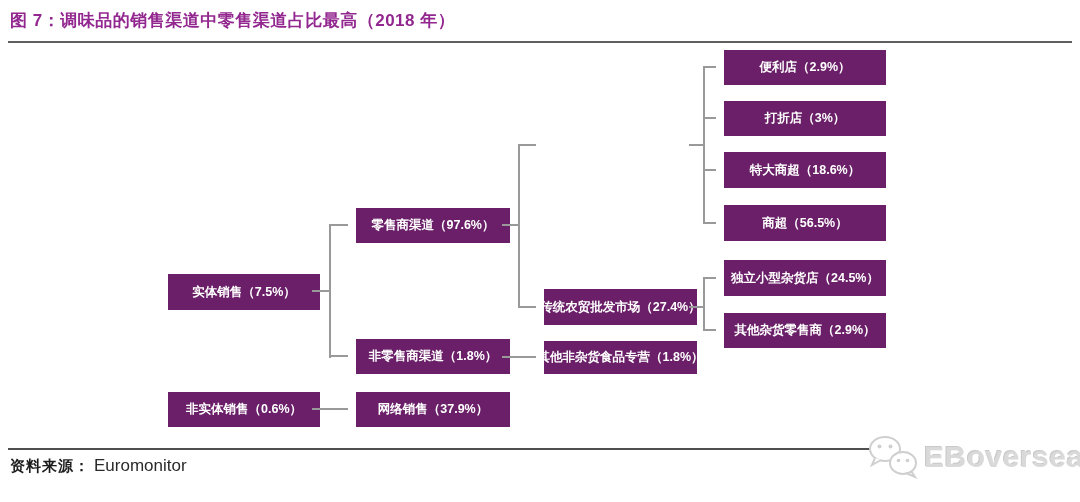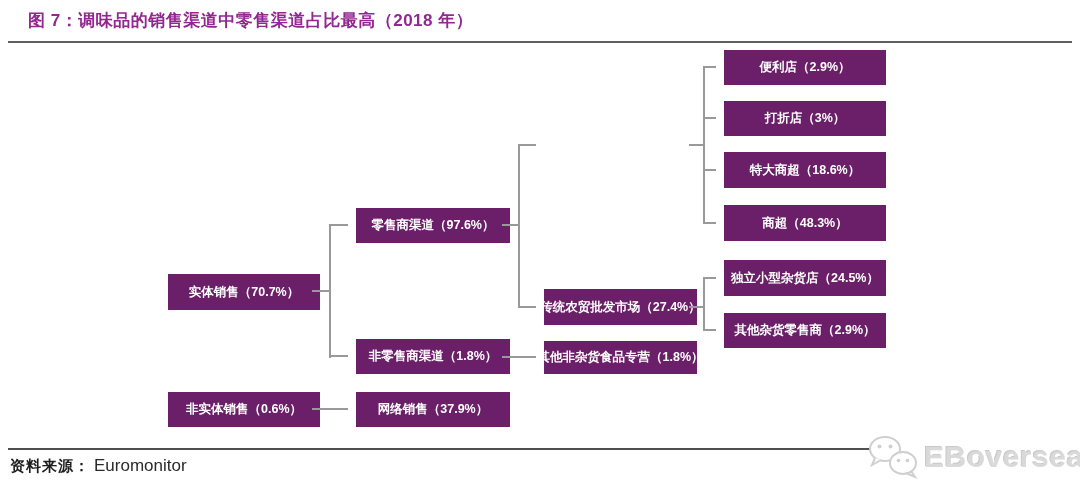--- a/index.html
+++ b/index.html
@@ -14,21 +14,21 @@
   }
   .canvas{
     position:relative;
     width:1080px;
     height:502px;
     background:#ffffff;
     overflow:hidden;
   }
   .figure-title{
     position:absolute;
-    left:28px; top:9px;
+    left:10px; top:9px;
     font-size:17px;
     font-weight:bold;
     color:var(--title-color);
     letter-spacing:0.5px;
     white-space:nowrap;
     text-align:center;
   }
   .rule-top{
     position:absolute;
     left:8px; top:41px;
@@ -99,34 +99,34 @@
   }
 </style>
 </head>
 <body>
 
 <div class="canvas">
 
   <div class="figure-title">图 7：调味品的销售渠道中零售渠道占比最高（2018 年）</div>
   <div class="rule-top"></div>
 
-  <div class="node" style="left:160px;top:274px;width:152px;height:36px">实体销售（70.7%）</div>
+  <div class="node" style="left:160px;top:274px;width:152px;height:36px">实体销售（7.5%）</div>
   <div class="node" style="left:160px;top:392px;width:152px;height:35px">非实体销售（0.6%）</div>
 
   <div class="node" style="left:348px;top:208px;width:154px;height:35px">零售商渠道（97.6%）</div>
   <div class="node" style="left:348px;top:339px;width:154px;height:35px">非零售商渠道（1.8%）</div>
   <div class="node" style="left:348px;top:392px;width:154px;height:35px">网络销售（37.9%）</div>
 
   <div class="node" style="left:536px;top:289px;width:153px;height:36px">传统农贸批发市场（27.4%）</div>
   <div class="node" style="left:536px;top:341px;width:153px;height:33px">其他非杂货食品专营（1.8%）</div>
 
   <div class="node" style="left:716px;top:50px;width:162px;height:35px">便利店（2.9%）</div>
   <div class="node" style="left:716px;top:101px;width:162px;height:35px">打折店（3%）</div>
   <div class="node" style="left:716px;top:152px;width:162px;height:36px">特大商超（18.6%）</div>
-  <div class="node" style="left:716px;top:205px;width:162px;height:36px">商超（48.3%）</div>
+  <div class="node" style="left:716px;top:205px;width:162px;height:36px">商超（56.5%）</div>
   <div class="node" style="left:716px;top:260px;width:162px;height:36px">独立小型杂货店（24.5%）</div>
   <div class="node" style="left:716px;top:313px;width:162px;height:35px">其他杂货零售商（2.9%）</div>
 
   <div class="hline" style="left:312px;top:290px;width:18px"></div>
   <div class="vline" style="left:329px;top:224px;height:134px"></div>
   <div class="hline" style="left:329px;top:224px;width:19px"></div>
   <div class="hline" style="left:329px;top:355px;width:19px"></div>
 
   <div class="hline" style="left:502px;top:224px;width:17px"></div>
   <div class="vline" style="left:518px;top:144px;height:164px"></div>

